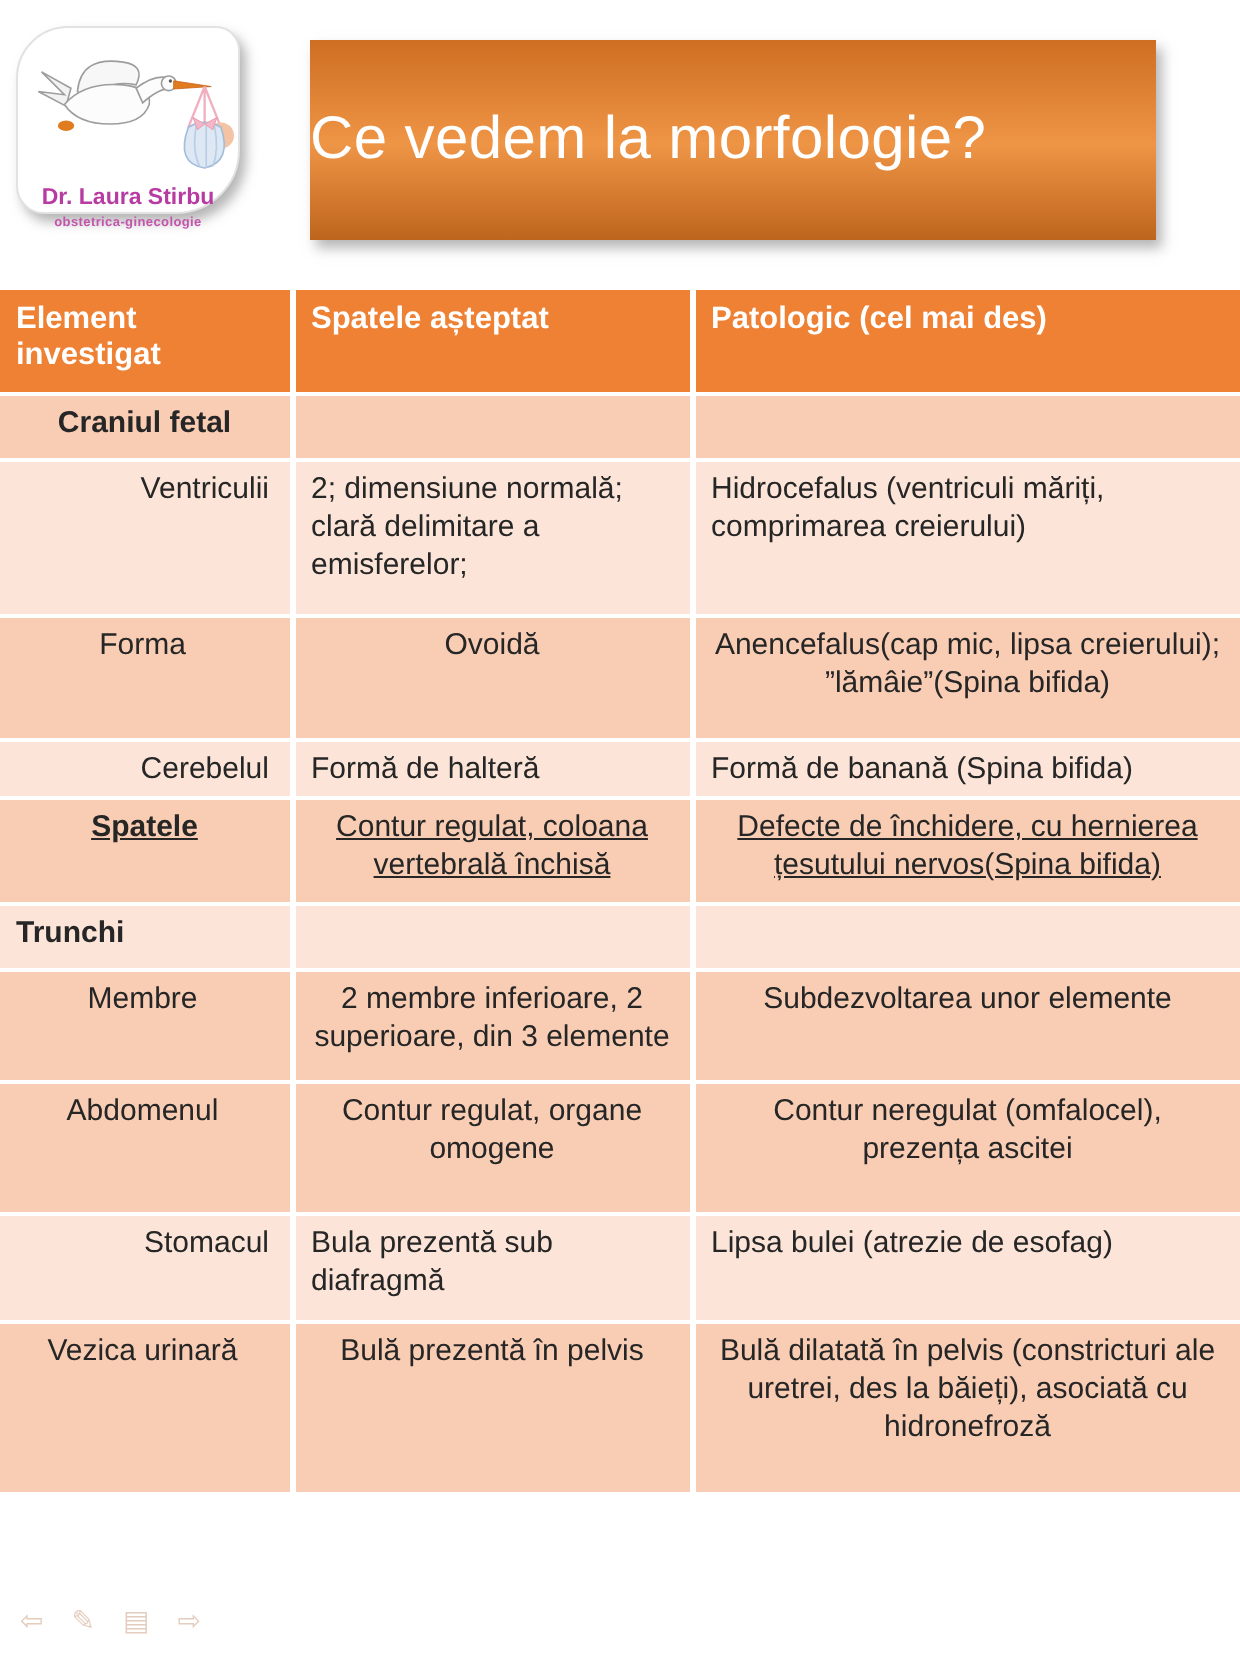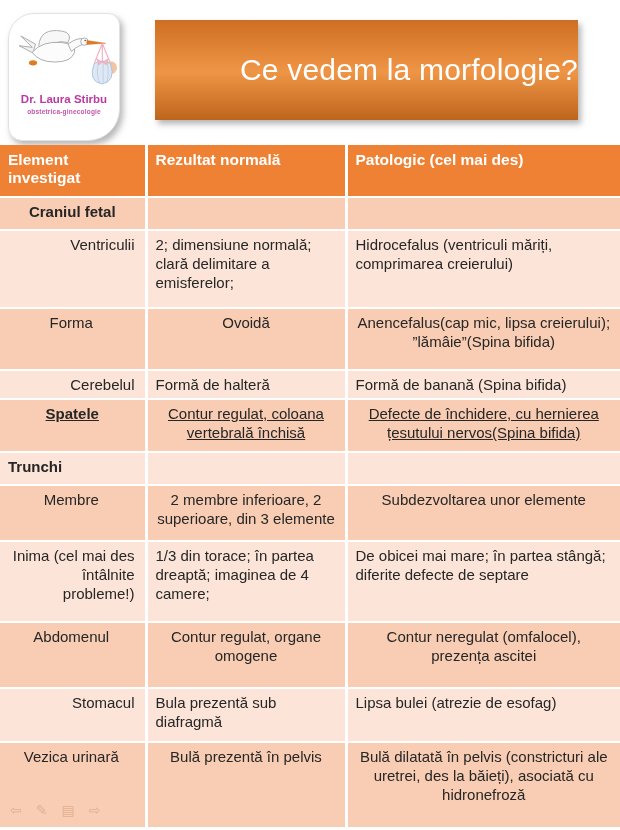--- a/index.html
+++ b/index.html
@@ -1,33 +1,33 @@
 <!DOCTYPE html>
 <html style="--header-orange: #EE8133; --band-dark: #F8CDB4; --band-light: #FCE5D8; --banner-top: #CE6E22; --banner-mid: #EF9546; --banner-bottom: #BE651D; --name-magenta: #B83BA1; --table-text: #262626;"><head>
 <meta charset="utf-8">
 <style>
   html,body{margin:0;padding:0;background:#fff;}
   .slide{position:relative;width:620px;height:830px;background:#ffffff;overflow:hidden;
          font-family:"Liberation Sans",sans-serif;}
 
   
-  .logo-card{position:absolute;left:8px;top:13px;width:112px;height:128px;background:#fff;
+  .logo-card{position:absolute;left:8px;top:13px;width:112px;height:94px;background:#fff;
              border:1px solid #e2e2e2;border-radius:26px 12px 32px 14px;
              box-shadow:3px 4px 6px rgba(110,110,110,.5);
              text-align:center;box-sizing:border-box;padding-top:3px;}
   .logo-card svg{display:block;margin:1px auto 0;}
   .doc-name{font-size:11.5px;font-weight:bold;color:var(--name-magenta,#b83ba1);line-height:1.1;}
   .doc-spec{font-size:6.5px;font-weight:bold;color:#c356ac;margin-top:2px;letter-spacing:.2px;}
 
   
   .banner{position:absolute;left:155px;top:20px;width:423px;height:100px;
           background:linear-gradient(180deg,var(--banner-top,#ce6e22) 0%,
                      var(--banner-mid,#ef9546) 52%,var(--banner-bottom,#be651d) 100%);
           box-shadow:3px 4px 6px rgba(120,120,120,.55);
-          display:flex;align-items:center;justify-content:flex-end;}
+          display:flex;align-items:center;justify-content:flex-start;}
   .banner span{color:#fff;font-size:30px;letter-spacing:.2px;}
 
   
   table.morph{position:absolute;left:0;top:145px;width:620px;border-collapse:collapse;
               table-layout:fixed;color:var(--table-text,#262626);}
   col.w1{width:146px;} col.w2{width:200px;} col.w3{width:274px;}
   th,td{vertical-align:top;border-right:3px solid #fff;border-bottom:2px solid #fff;
         padding:4px 8px;overflow:hidden;box-sizing:border-box;}
   th:last-child,td:last-child{border-right:none;}
   th{background:var(--header-orange,#ee8133);color:#fff;font-size:15.5px;font-weight:bold;
@@ -79,21 +79,21 @@
 
   <table class="morph">
     <colgroup>
         <col class="w1">
         <col class="w2">
         <col class="w3">
       </colgroup>
     <thead>
       <tr>
         <th>Element investigat</th>
-        <th>Rezultat normală</th>
+        <th>Spatele așteptat</th>
         <th>Patologic (cel mai des)</th>
       </tr>
     </thead>
     <tbody>
       <tr class="dark r0">
         <td class="sec">Craniul fetal</td>
         <td></td>
         <td></td>
       </tr>
       <tr class="light r1">
@@ -119,25 +119,20 @@
       <tr class="light r5">
         <td class="sec">Trunchi</td>
         <td></td>
         <td></td>
       </tr>
       <tr class="dark r6">
         <td class="item">Membre</td>
         <td>2 membre inferioare, 2 superioare, din 3 elemente</td>
         <td>Subdezvoltarea unor elemente</td>
       </tr>
-      <tr class="light r7">
-        <td class="item">Inima (cel mai des întâlnite probleme!)</td>
-        <td>1/3 din torace; în partea dreaptă; imaginea de 4 camere;</td>
-        <td>De obicei mai mare; în partea stângă; diferite defecte de septare</td>
-      </tr>
       <tr class="dark r8">
         <td class="item">Abdomenul</td>
         <td>Contur regulat, organe omogene</td>
         <td>Contur neregulat (omfalocel), prezența ascitei</td>
       </tr>
       <tr class="light r9">
         <td class="item">Stomacul</td>
         <td>Bula prezentă sub diafragmă</td>
         <td>Lipsa bulei (atrezie de esofag)</td>
       </tr>

